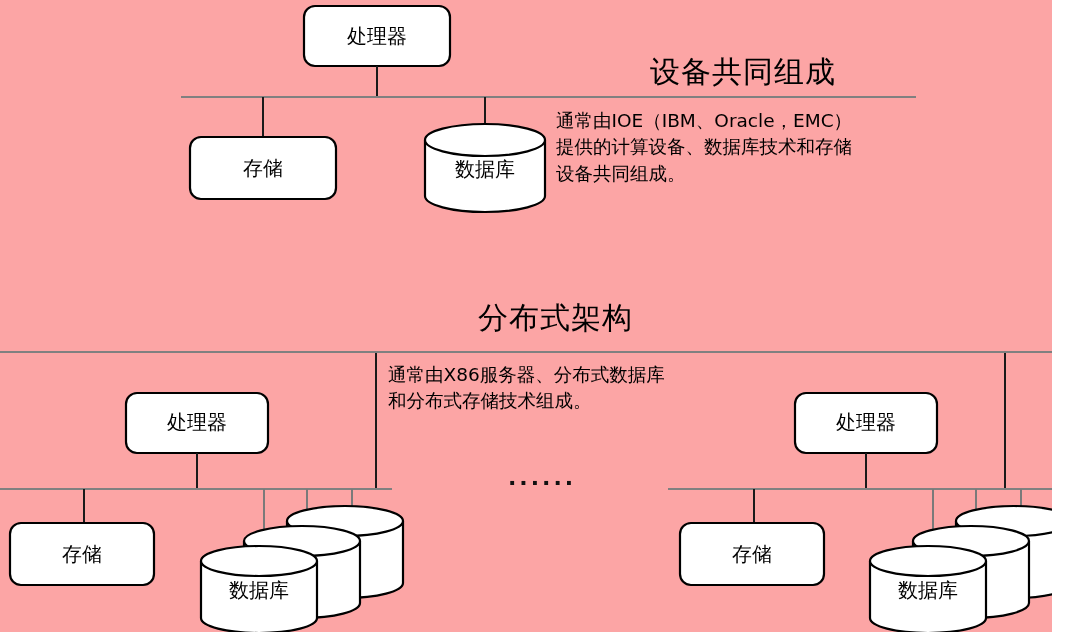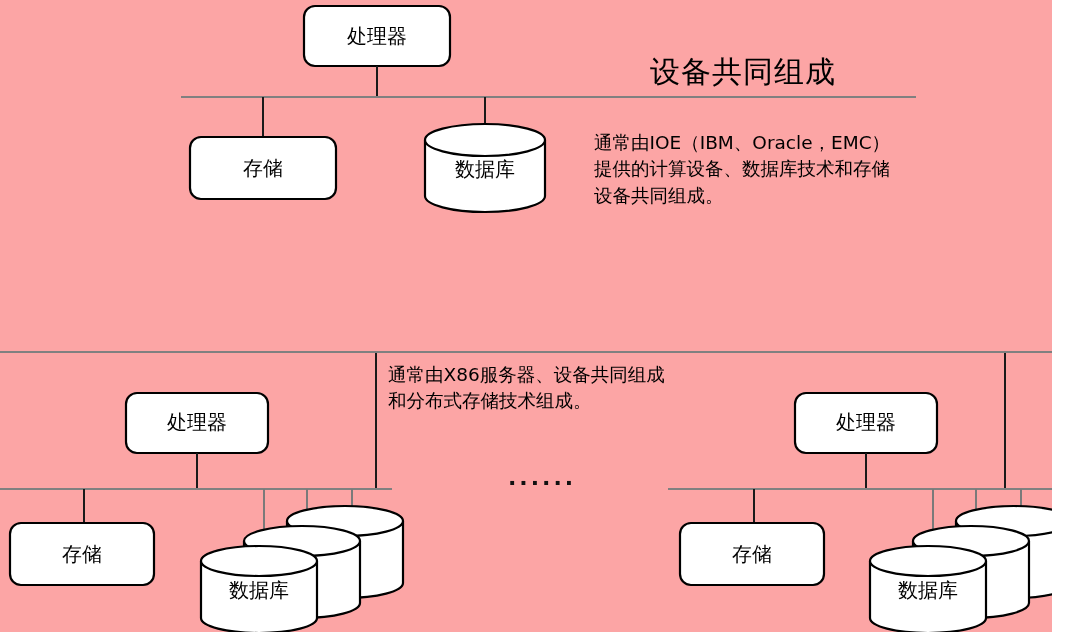--- a/index.html
+++ b/index.html
@@ -161,23 +161,24 @@
     <path class="cyl-body" d="M 870 561 L 870 618 A 58 15 0 0 0 986 618 L 986 561"></path>
     <ellipse class="cyl-body" cx="928" cy="561" rx="58" ry="15"></ellipse>
     <text class="node-label" x="928" y="591">数据库</text>
 
     <line class="rule" x1="0" y1="352" x2="1062" y2="352"></line>
 
   </svg>
 
   <div class="section-title" style="left:650px; top:52px;">设备共同组成</div>
 
-  <div class="body-text" style="left:594px; top:108px; width:420px;margin-top:22px;">通常由IOE（IBM、Oracle，EMC）
+  <div class="body-text" style="left:556px; top:108px; width:420px;">通常由IOE（IBM、Oracle，EMC）
 提供的计算设备、数据库技术和存储
 设备共同组成。</div>
 
+  <div class="section-title" style="left:478px; top:298px;">分布式架构</div>
 
-  <div class="body-text" style="left:388px; top:362px; width:400px;">通常由X86服务器、设备共同组成
+  <div class="body-text" style="left:388px; top:362px; width:400px;">通常由X86服务器、分布式数据库
 和分布式存储技术组成。</div>
 
   <div class="ellipsis-dots" style="left:508px; top:470px;">······</div>
 
 </div>
 
 </body></html>

